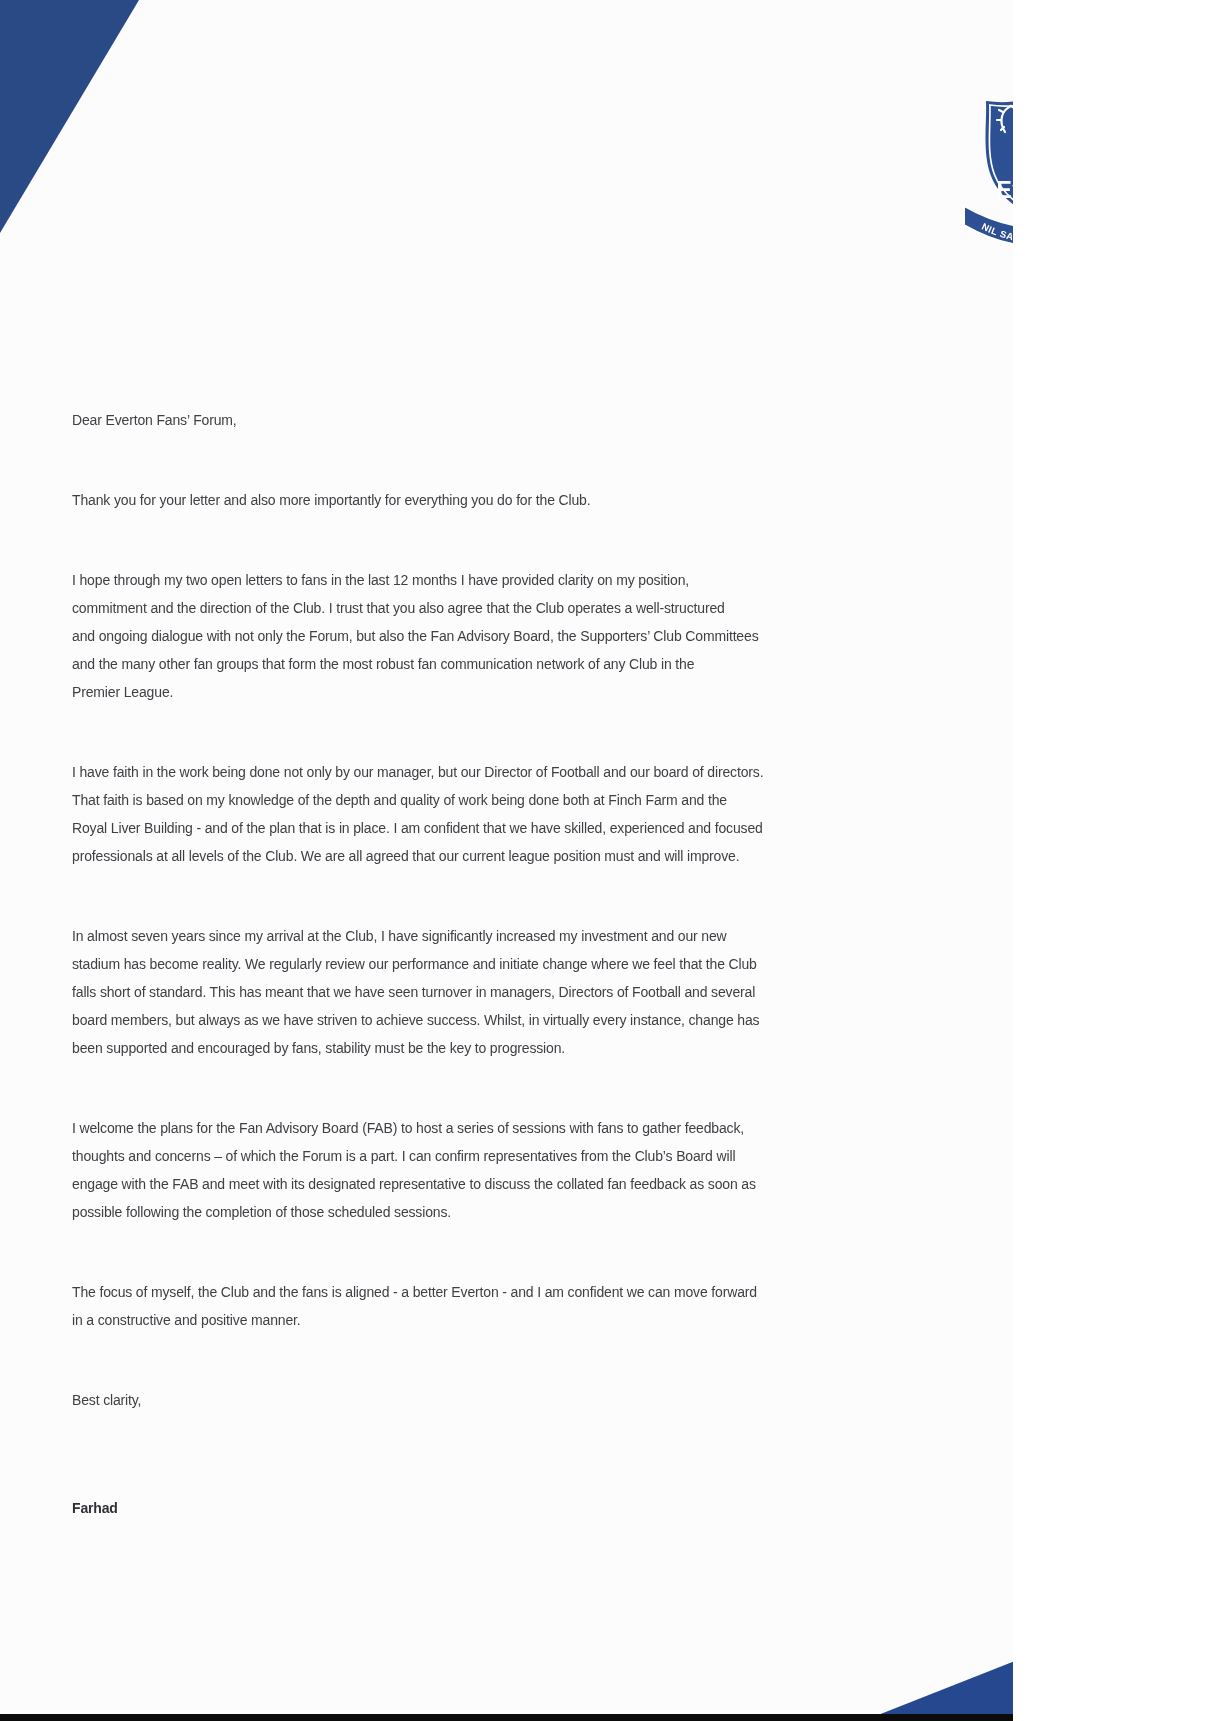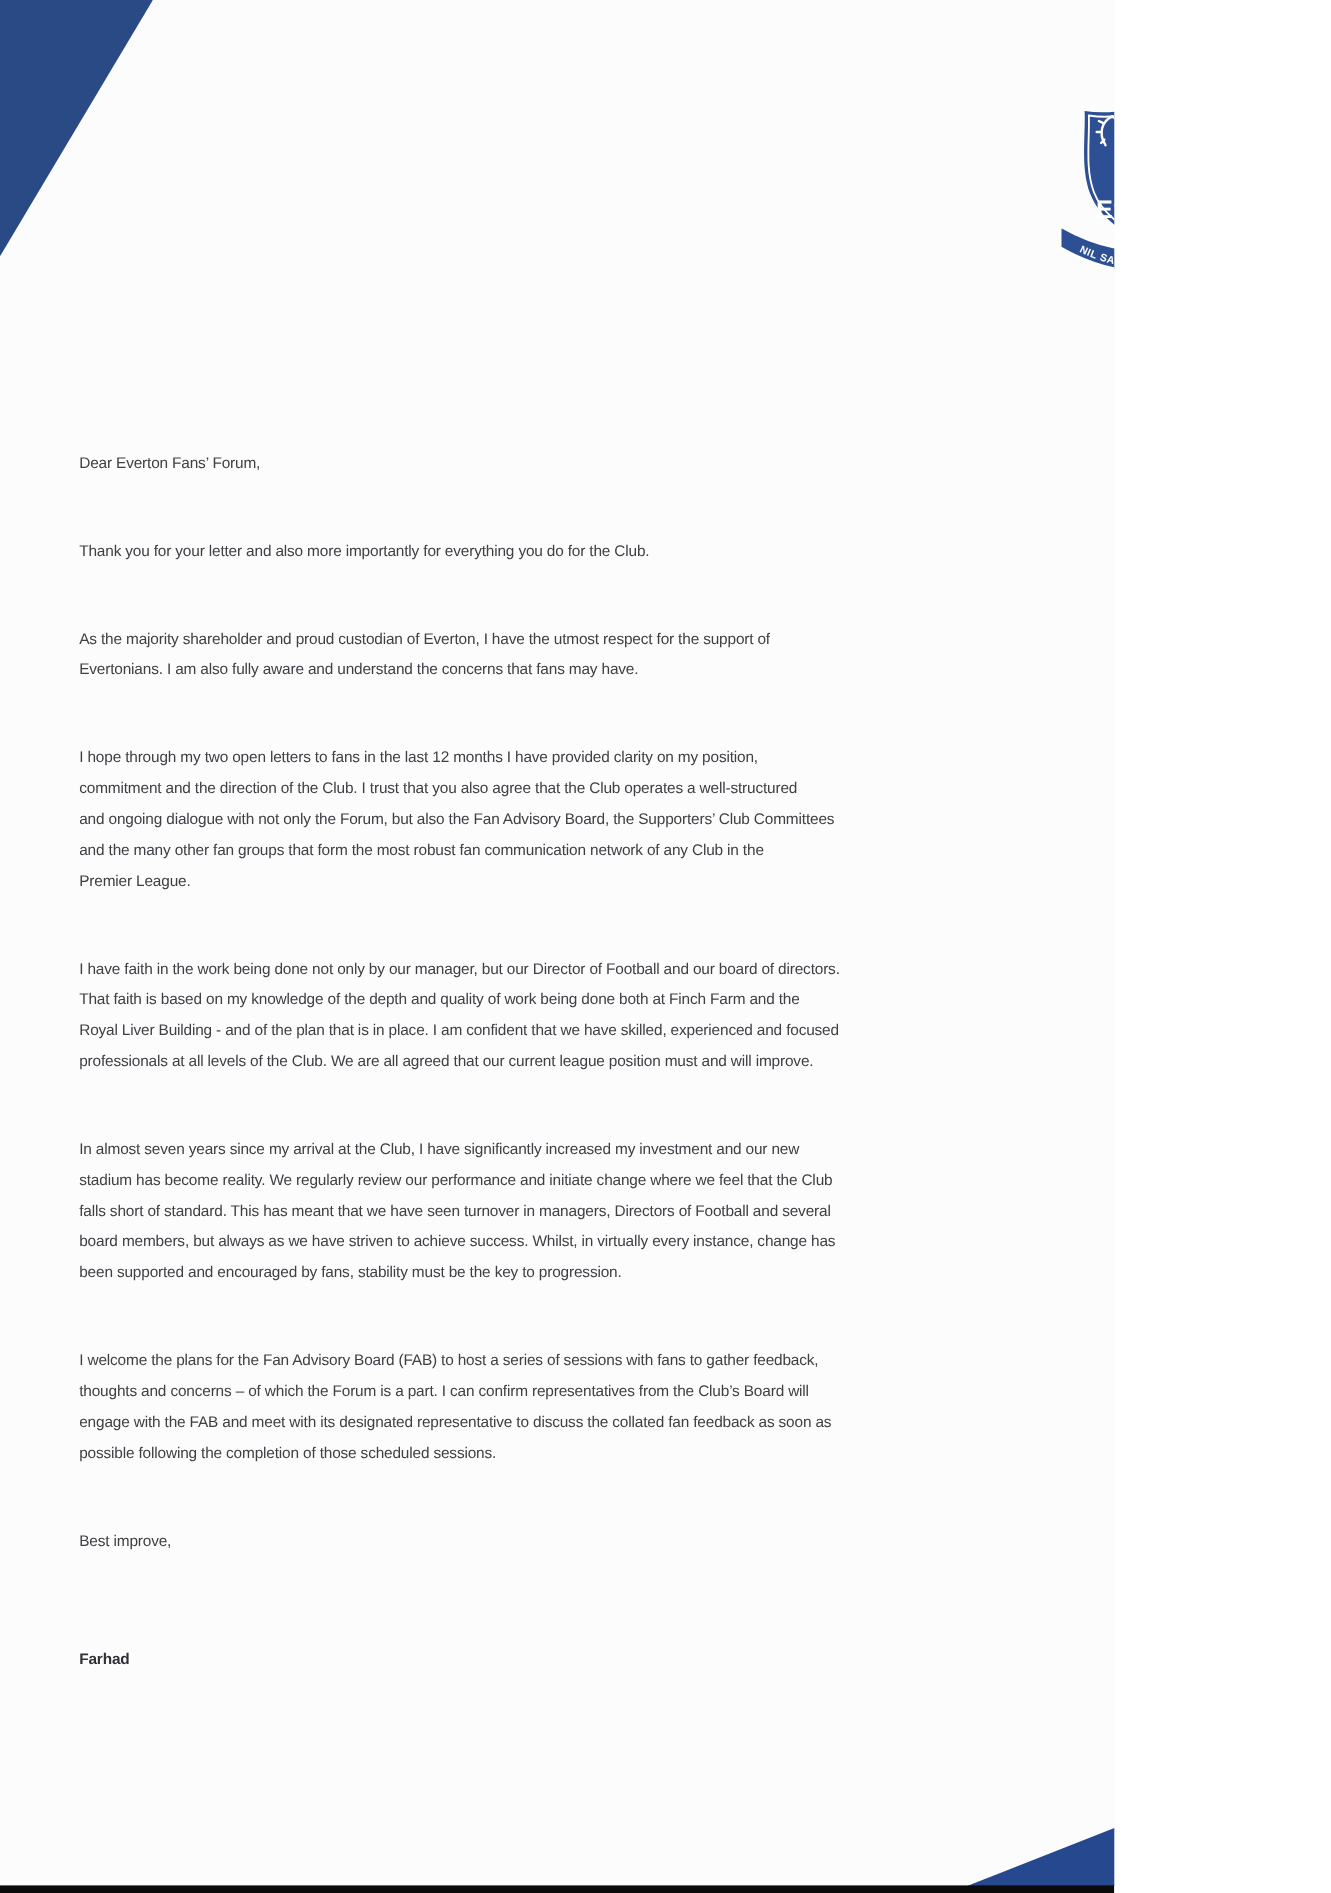--- a/index.html
+++ b/index.html
@@ -117,41 +117,41 @@
       <path id="motto-arc" d="M14 131 Q85 172 156 131" fill="none"></path>
       <text fill="#ffffff" font-size="9.5" font-weight="bold" letter-spacing="0.5">
         <textPath href="#motto-arc" startOffset="50%" text-anchor="middle">NIL SATIS NISI OPTIMUM</textPath>
       </text>
     </svg>
   </div>
 
   <main class="letter">
     <p>Dear Everton Fans’ Forum,</p>
     <p>Thank you for your letter and also more importantly for everything you do for the Club.</p>
-    <p>As the majority shareholder and proud custodian of Everton, I have the utmost respect for the support of
-Evertonians. I am also fully aware and understand the concerns that fans may have.</p>
     <p>I hope through my two open letters to fans in the last 12 months I have provided clarity on my position,
 commitment and the direction of the Club. I trust that you also agree that the Club operates a well-structured
 and ongoing dialogue with not only the Forum, but also the Fan Advisory Board, the Supporters’ Club Committees
 and the many other fan groups that form the most robust fan communication network of any Club in the
 Premier League.</p>
     <p>I have faith in the work being done not only by our manager, but our Director of Football and our board of directors.
 That faith is based on my knowledge of the depth and quality of work being done both at Finch Farm and the
 Royal Liver Building - and of the plan that is in place. I am confident that we have skilled, experienced and focused
 professionals at all levels of the Club. We are all agreed that our current league position must and will improve.</p>
     <p>In almost seven years since my arrival at the Club, I have significantly increased my investment and our new
 stadium has become reality. We regularly review our performance and initiate change where we feel that the Club
 falls short of standard. This has meant that we have seen turnover in managers, Directors of Football and several
 board members, but always as we have striven to achieve success. Whilst, in virtually every instance, change has
 been supported and encouraged by fans, stability must be the key to progression.</p>
     <p>I welcome the plans for the Fan Advisory Board (FAB) to host a series of sessions with fans to gather feedback,
 thoughts and concerns – of which the Forum is a part. I can confirm representatives from the Club’s Board will
 engage with the FAB and meet with its designated representative to discuss the collated fan feedback as soon as
 possible following the completion of those scheduled sessions.</p>
-    <p>Best improve,</p>
+    <p>The focus of myself, the Club and the fans is aligned - a better Everton - and I am confident we can move forward
+in a constructive and positive manner.</p>
+    <p>Best clarity,</p>
     <p class="signature">Farhad</p>
   </main>
 
   <div class="bottom-wedge"></div>
 
   <div class="scan-btn">
     <svg width="52" height="52" viewBox="0 0 48 48" xmlns="http://www.w3.org/2000/svg" fill="none" stroke="#ffffff" stroke-width="3.4" stroke-linecap="round" stroke-linejoin="round">
       <path d="M18 8 H13 Q8 8 8 13 V18"></path>
       <path d="M30 8 H35 Q40 8 40 13 V18"></path>
       <path d="M40 30 V35 Q40 40 35 40 H30"></path>

